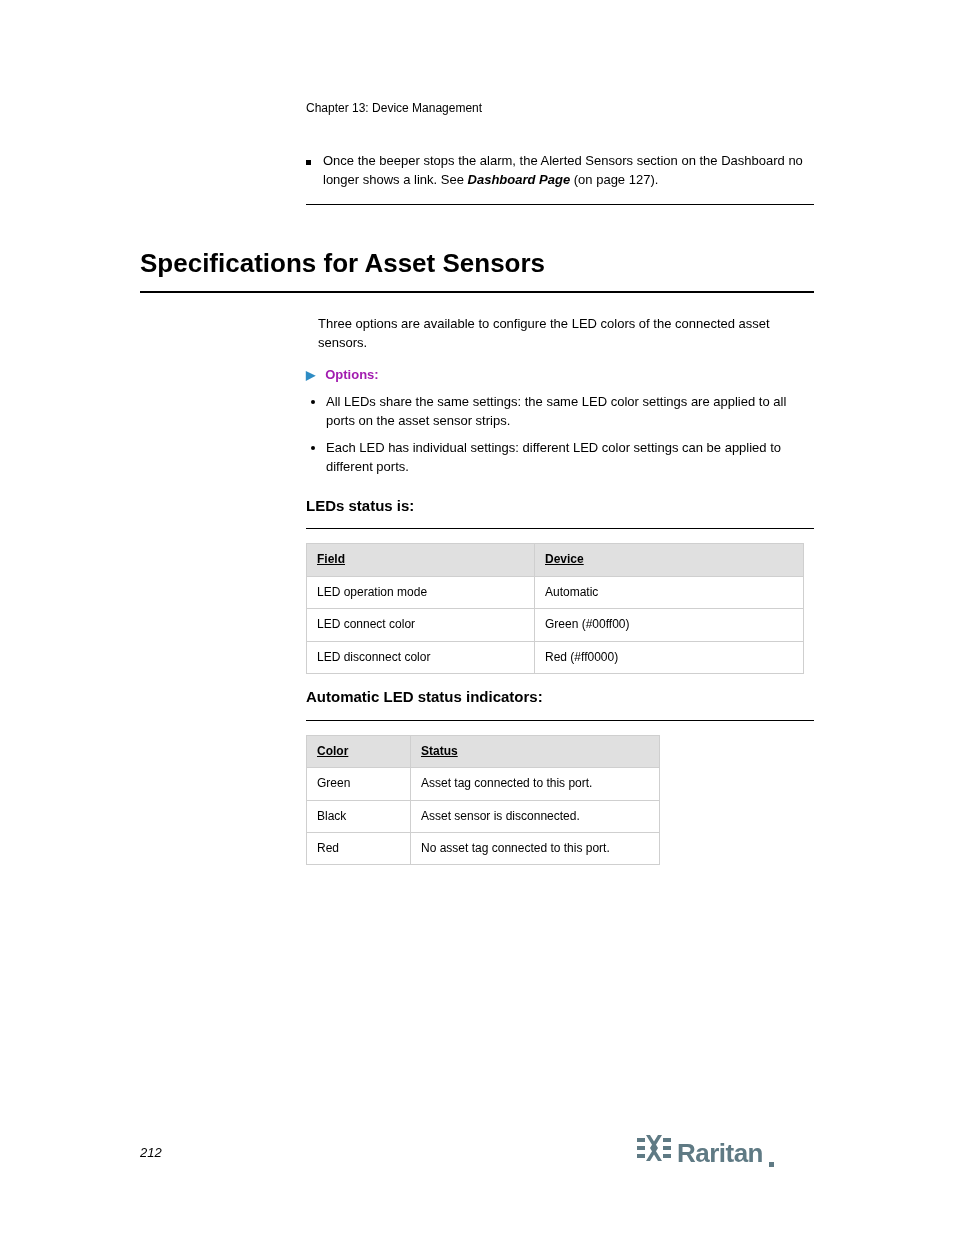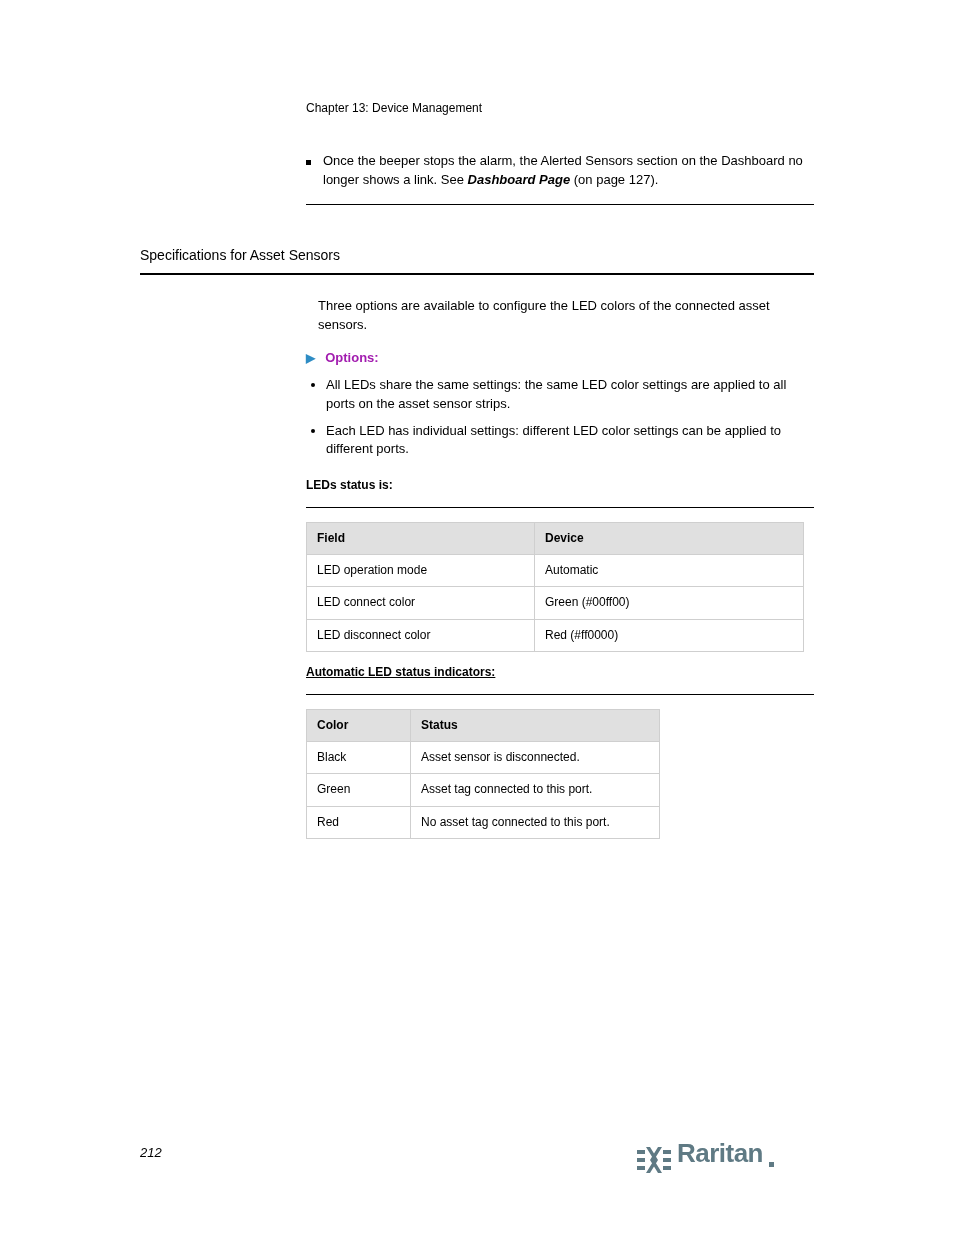--- a/index.html
+++ b/index.html
@@ -42,22 +42,22 @@
     background: #000;
     margin-top: 5px;
     flex: 0 0 auto;
   }
   .hr-thick {
     border: none;
     border-top: 1px solid #000;
     margin: 6px 0 20px 0;
   }
   h1.section {
-    font-size: 14px;
-    font-weight: normal;
+    font-size: 26px;
+    font-weight: bold;
     margin: 40px 0 8px 0;
   }
   .section-rule {
     border: none;
     border-top: 2px solid #000;
     margin: 0 0 22px 0;
   }
   h2.subsection {
     font-size: 17px;
     font-weight: bold;
@@ -84,21 +84,21 @@
   }
   ul.bullets {
     list-style: disc;
     margin: 8px 0 18px 0;
     padding-left: 20px;
   }
   ul.bullets li {
     margin-bottom: 8px;
   }
   .sub-title {
-    font-size: 12px;
+    font-size: 15px;
     font-weight: bold;
     margin: 12px 0;
   }
   .thin-rule {
     border: none;
     border-top: 1px solid #000;
     margin: 0 0 14px 0;
   }
   table.spec {
     border-collapse: collapse;
@@ -109,40 +109,41 @@
     border: 1px solid #cfcfcf;
     padding: 7px 10px;
     text-align: left;
     vertical-align: top;
     box-sizing: border-box;
   }
   table.spec thead th {
     background: #e0e0e0;
     font-weight: bold;
     border: 1px solid #cfcfcf;
+    text-decoration: underline;
   }
   table.spec.t1 { width: 498px; }
   table.spec.t1 th:first-child,
   table.spec.t1 td:first-child { width: 228px; }
   table.spec.t2 { width: 354px; }
   table.spec.t2 th:first-child,
   table.spec.t2 td:first-child { width: 104px; }
   .page-num {
     position: absolute;
     left: 140px;
     bottom: 72px;
     font-size: 13px;
     font-style: italic;
   }
   .logo {
     position: absolute;
     right: 180px;
     bottom: 62px;
     display: flex;
-    align-items: flex-end;
+    align-items: flex-start;
     gap: 6px;
   }
   .logo-glyph svg {
     display: block;
   }
   .logo-text {
     font-size: 26px;
     font-weight: bold;
     color: #5f7a84;
     letter-spacing: -0.5px;
@@ -213,37 +214,37 @@
             <td>LED connect color</td>
             <td>Green (#00ff00)</td>
           </tr>
           <tr>
             <td>LED disconnect color</td>
             <td>Red (#ff0000)</td>
           </tr>
         </tbody>
       </table>
 
-      <div class="sub-title" style="text-decoration:underline;">Automatic LED status indicators:</div>
+      <div class="sub-title" style="">Automatic LED status indicators:</div>
       <hr class="thin-rule">
       <table class="spec t2">
         <thead>
           <tr>
             <th>Color</th>
             <th>Status</th>
           </tr>
         </thead>
         <tbody>
           <tr>
+            <td>Green</td>
+            <td>Asset tag connected to this port.</td>
+          </tr>
+          <tr>
             <td>Black</td>
             <td>Asset sensor is disconnected.</td>
-          </tr>
-          <tr>
-            <td>Green</td>
-            <td>Asset tag connected to this port.</td>
           </tr>
           <tr>
             <td>Red</td>
             <td>No asset tag connected to this port.</td>
           </tr>
         </tbody>
       </table>
 
     </div>
   </div>

